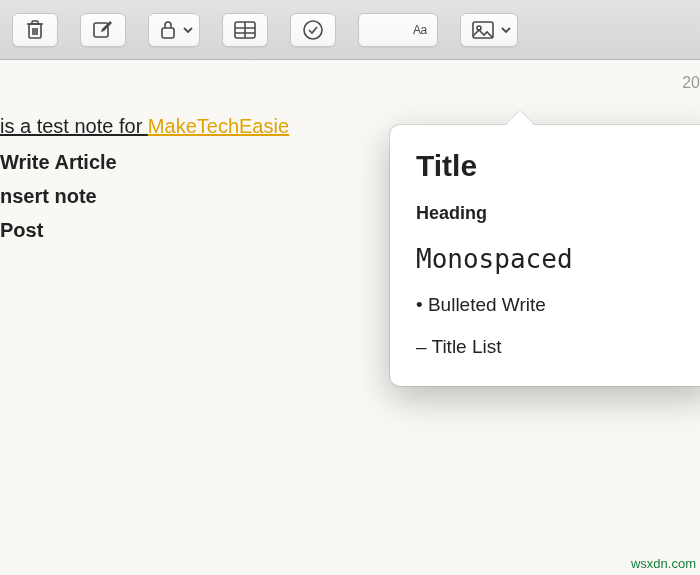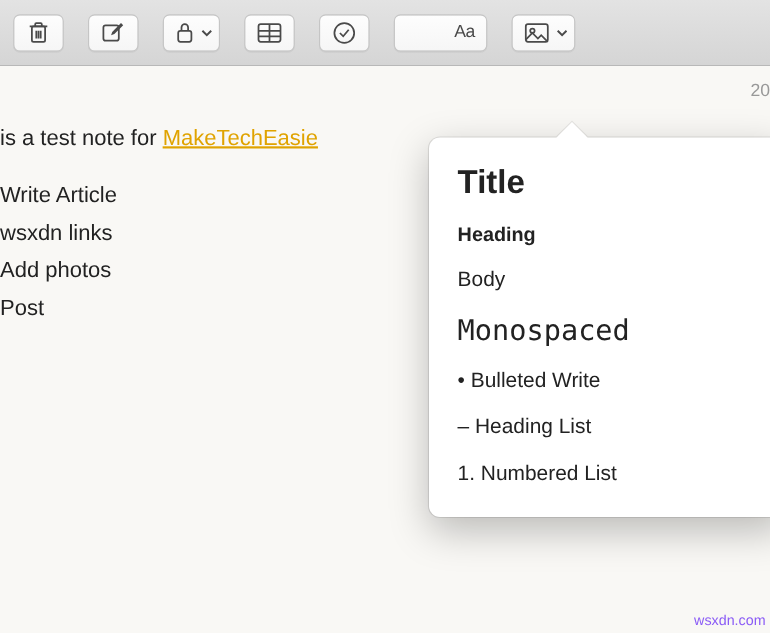--- a/index.html
+++ b/index.html
@@ -36,21 +36,21 @@
     .toolbar-btn.combo {
       padding-right: 4px;
       gap: 4px;
     }
     .toolbar-btn svg { display: block; }
     .chev {
       width: 14px; height: 14px;
       color: #4a4a4a;
     }
     .aa-label {
-      font-size: 16px;
+      font-size: 12px;
       color: #4a4a4a;
       letter-spacing: -0.5px;
       margin-left: 44px;
     }
     .note-area {
       padding: 20px 0 16px 0;
       position: relative;
       height: calc(100% - 60px);
     }
     .year-fragment {
@@ -61,23 +61,25 @@
       font-size: 16px;
     }
     .note-line {
       font-size: 20px;
       color: #222;
       margin-bottom: 6px;
       line-height: 1.4;
     }
     .note-paragraph {
       margin-top: 32px;
+      text-decoration: underline;
     }
     .list-block {
-      margin-top: 24px;
+      margin-top: 8px;
+      font-weight: bold;
     }
     .link {
       color: #e0a300;
       text-decoration: underline;
     }
     .popover {
       position: absolute;
       left: 390px;
       top: 65px;
       width: 324px;
@@ -107,21 +109,21 @@
     .fmt-heading { font-size: 18px; font-weight: 700; }
     .fmt-subheading { font-size: 19px; font-weight: 700; }
     .fmt-body { font-size: 19px; font-weight: 400; }
     .fmt-mono { font-size: 26px; font-family: "Menlo", monospace; }
     .fmt-list { font-size: 19px; font-weight: 400; }
     .watermark {
       position: absolute;
       right: 4px;
       bottom: 4px;
       font-size: 13px;
-      color: #8b5cf6;
+      color: #15803d;
       font-family: Arial, sans-serif;
       text-align: right;
     }
   </style>
 </head>
 <body>
 
 <div class="toolbar">
   <button class="toolbar-btn">
     <span>
@@ -197,29 +199,26 @@
 
 <div class="note-area">
   <div class="year-fragment">20</div>
 
   <div class="note-paragraph note-line">
     <span>is a test note for </span><a href="#" class="link">MakeTechEasie</a>
   </div>
 
   <div class="list-block">
     <div class="note-line">Write Article</div>
-    <div class="note-line">wsxdn links</div>
-    <div class="note-line">Add photos</div>
+    <div class="note-line">nsert note</div>
     <div class="note-line">Post</div>
   </div>
 
   <div class="popover">
     <div class="fmt-item fmt-title">Title</div>
     <div class="fmt-item fmt-heading">Heading</div>
-    <div class="fmt-item fmt-body">Body</div>
     <div class="fmt-item fmt-mono">Monospaced</div>
     <div class="fmt-item fmt-list">• Bulleted Write</div>
-    <div class="fmt-item fmt-list">– Heading List</div>
-    <div class="fmt-item fmt-list">1. Numbered List</div>
+    <div class="fmt-item fmt-list">– Title List</div>
   </div>
 </div>
 
 <div class="watermark">wsxdn.com</div>
 
 </body></html>

